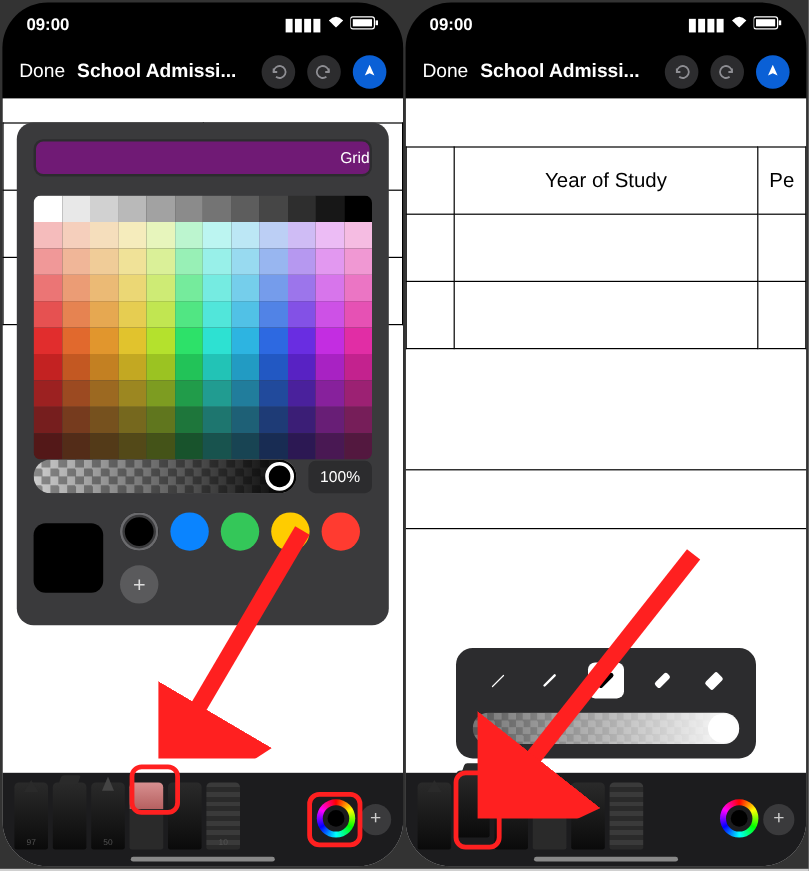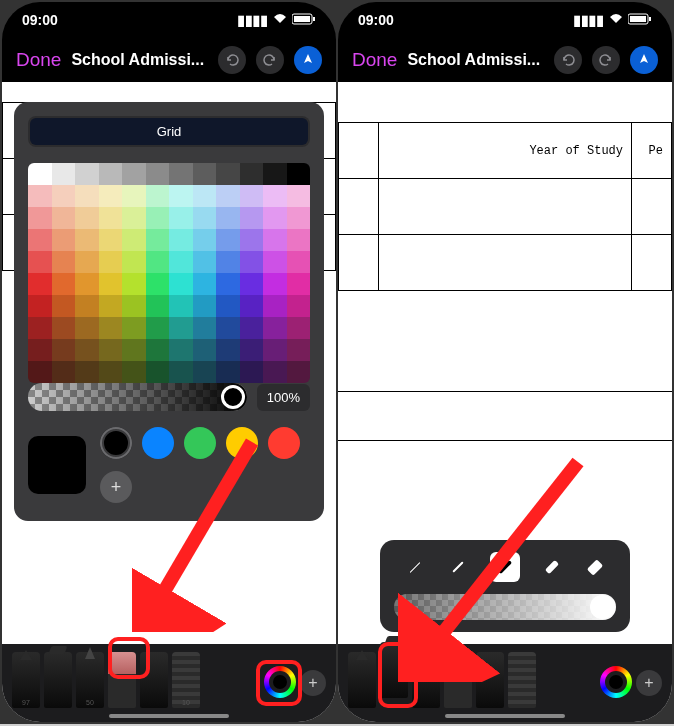--- a/index.html
+++ b/index.html
@@ -2,35 +2,35 @@
 <html><head>
 <meta charset="utf-8">
 <style>
 * { box-sizing: border-box; margin: 0; padding: 0; }
 body { background: #d0d0d0; font-family: -apple-system, sans-serif; width: 674px; height: 726px; overflow: hidden; }
 .container { display: flex; gap: 2px; padding: 2px; background: #333; }
 .phone { width: 334px; height: 720px; background: #000; border-radius: 38px; overflow: hidden; position: relative; }
 .status-bar { height: 36px; display: flex; justify-content: space-between; align-items: center; padding: 0 20px; color: #fff; font-size: 14px; font-weight: 600; }
 .status-right { display: flex; gap: 4px; align-items: center; }
 .toolbar { height: 44px; display: flex; align-items: center; padding: 0 14px; gap: 10px; }
-.done-btn { color: #d946ef; font-size: 19px; }
+.done-btn { color: #ffffff; font-size: 16px; }
 .title { color: #fff; font-size: 16px; font-weight: 600; flex: 1; }
 .tb-icon { width: 28px; height: 28px; border-radius: 14px; background: #2c2c2e; display: flex; align-items: center; justify-content: center; color: #8e8e93; }
 .tb-icon.active { background: #0a60d6; color: #fff; }
 .content { position: absolute; top: 80px; left: 0; right: 0; bottom: 0; background: #fff; }
 .doc-table { width: 100%; border-collapse: collapse; }
-.doc-table th, .doc-table td { border: 1px solid #000; padding: 12px 8px; font-family: Liberation Mono, monospace; font-size: 12px; font-weight: normal; height: 56px; text-align: right; }
+.doc-table th, .doc-table td { border: 1px solid #000; padding: 12px 8px; font-family: Liberation Sans, sans-serif; font-size: 17px; font-weight: normal; height: 56px; text-align: center; }
 .doc-txt { font-family: Georgia, serif; font-size: 22px; padding: 20px 6px; }
 .colour-panel { position: absolute; top: 100px; left: 12px; right: 12px; background: #3a3a3c; border-radius: 14px; padding: 14px 14px 18px; color: #fff; }
 .panel-header { display: flex; align-items: center; justify-content: center; position: relative; margin-bottom: 14px; }
 .eyedropper { position: absolute; left: 0; font-size: 18px; color: #9e9ea0; }
 .panel-title { font-size: 16px; font-weight: 600; }
 .seg { display: flex; background: #2c2c2e; border-radius: 8px; padding: 2px; margin-bottom: 16px; }
 .seg-item { flex: 1; text-align: center; padding: 6px 0; font-size: 13px; color: #fff; border-radius: 6px; }
-.seg-item.sel { background: #0f172a; }
+.seg-item.sel { background: #701a75; text-align: right; }
 .grid { display: grid; grid-template-columns: repeat(12, 1fr); grid-template-rows: repeat(10, 22px); gap: 0; border-radius: 6px; overflow: hidden; }
 .gc { width: 100%; height: 100%; }
 .opacity-label { font-size: 11px; color: #8e8e93; margin: 14px 0 6px; letter-spacing: 0.5px; }
 .opacity-row { display: flex; gap: 10px; align-items: center; }
 .opacity-track { flex: 1; height: 28px; border-radius: 14px; position: relative; background: repeating-conic-gradient(#888 0% 25%, #ccc 0% 50%) 0 0/14px 14px; overflow: hidden; }
 .opacity-track::after { content: ''; position: absolute; inset: 0; background: linear-gradient(to right, transparent, #000); }
 .opacity-thumb { position: absolute; right: 2px; top: 2px; width: 24px; height: 24px; border-radius: 12px; background: #000; border: 3px solid #fff; z-index: 2; }
 .opacity-val { background: #2c2c2e; padding: 6px 10px; border-radius: 6px; font-size: 13px; }
 .swatch-row { display: flex; gap: 14px; align-items: center; margin-top: 16px; }
 .current-sw { width: 58px; height: 58px; border-radius: 10px; background: #000; }

